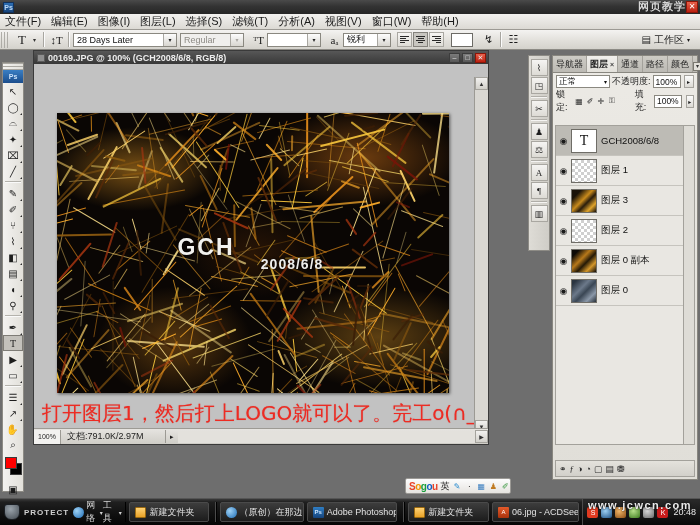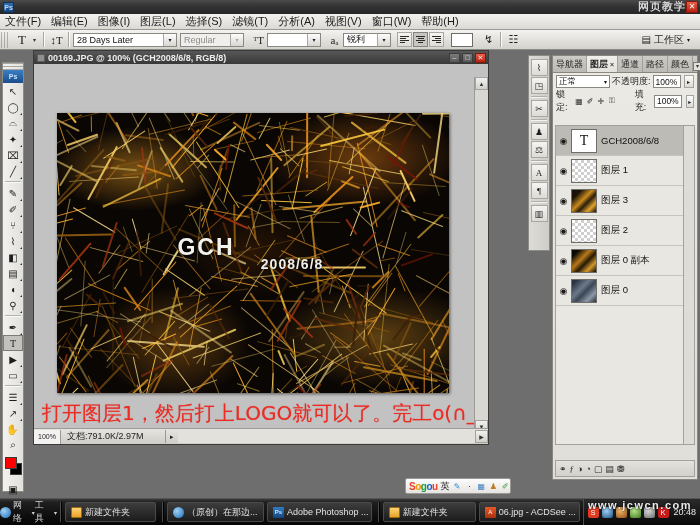--- a/index.html
+++ b/index.html
@@ -1136,20 +1136,24 @@
   </div>
   <div class="cn">英</div>
   <div class="ime-ico" style="color:#2f8fd0">✎</div>
   <div class="ime-ico">·</div>
   <div class="ime-ico" style="color:#3a7ec0">▦</div>
   <div class="ime-ico" style="color:#c07a20">♟</div>
   <div class="ime-ico" style="color:#3f9b46">✐</div>
 </div>
 
 <div class="abs" id="taskbar">
+  <div id="start-area">
+    <div class="shield"></div>
+    <div class="lbl">PROTECT</div>
+  </div>
   <div class="tb-link">
     <span class="ico-ie task-ico"></span>
     <span>网络</span>
     <span style="font-size:6px">▾</span>
   </div>
   <div class="tb-link">
     <span>工具</span>
     <span style="font-size:6px">▾</span>
   </div>
   <div class="tb-sep"></div>

